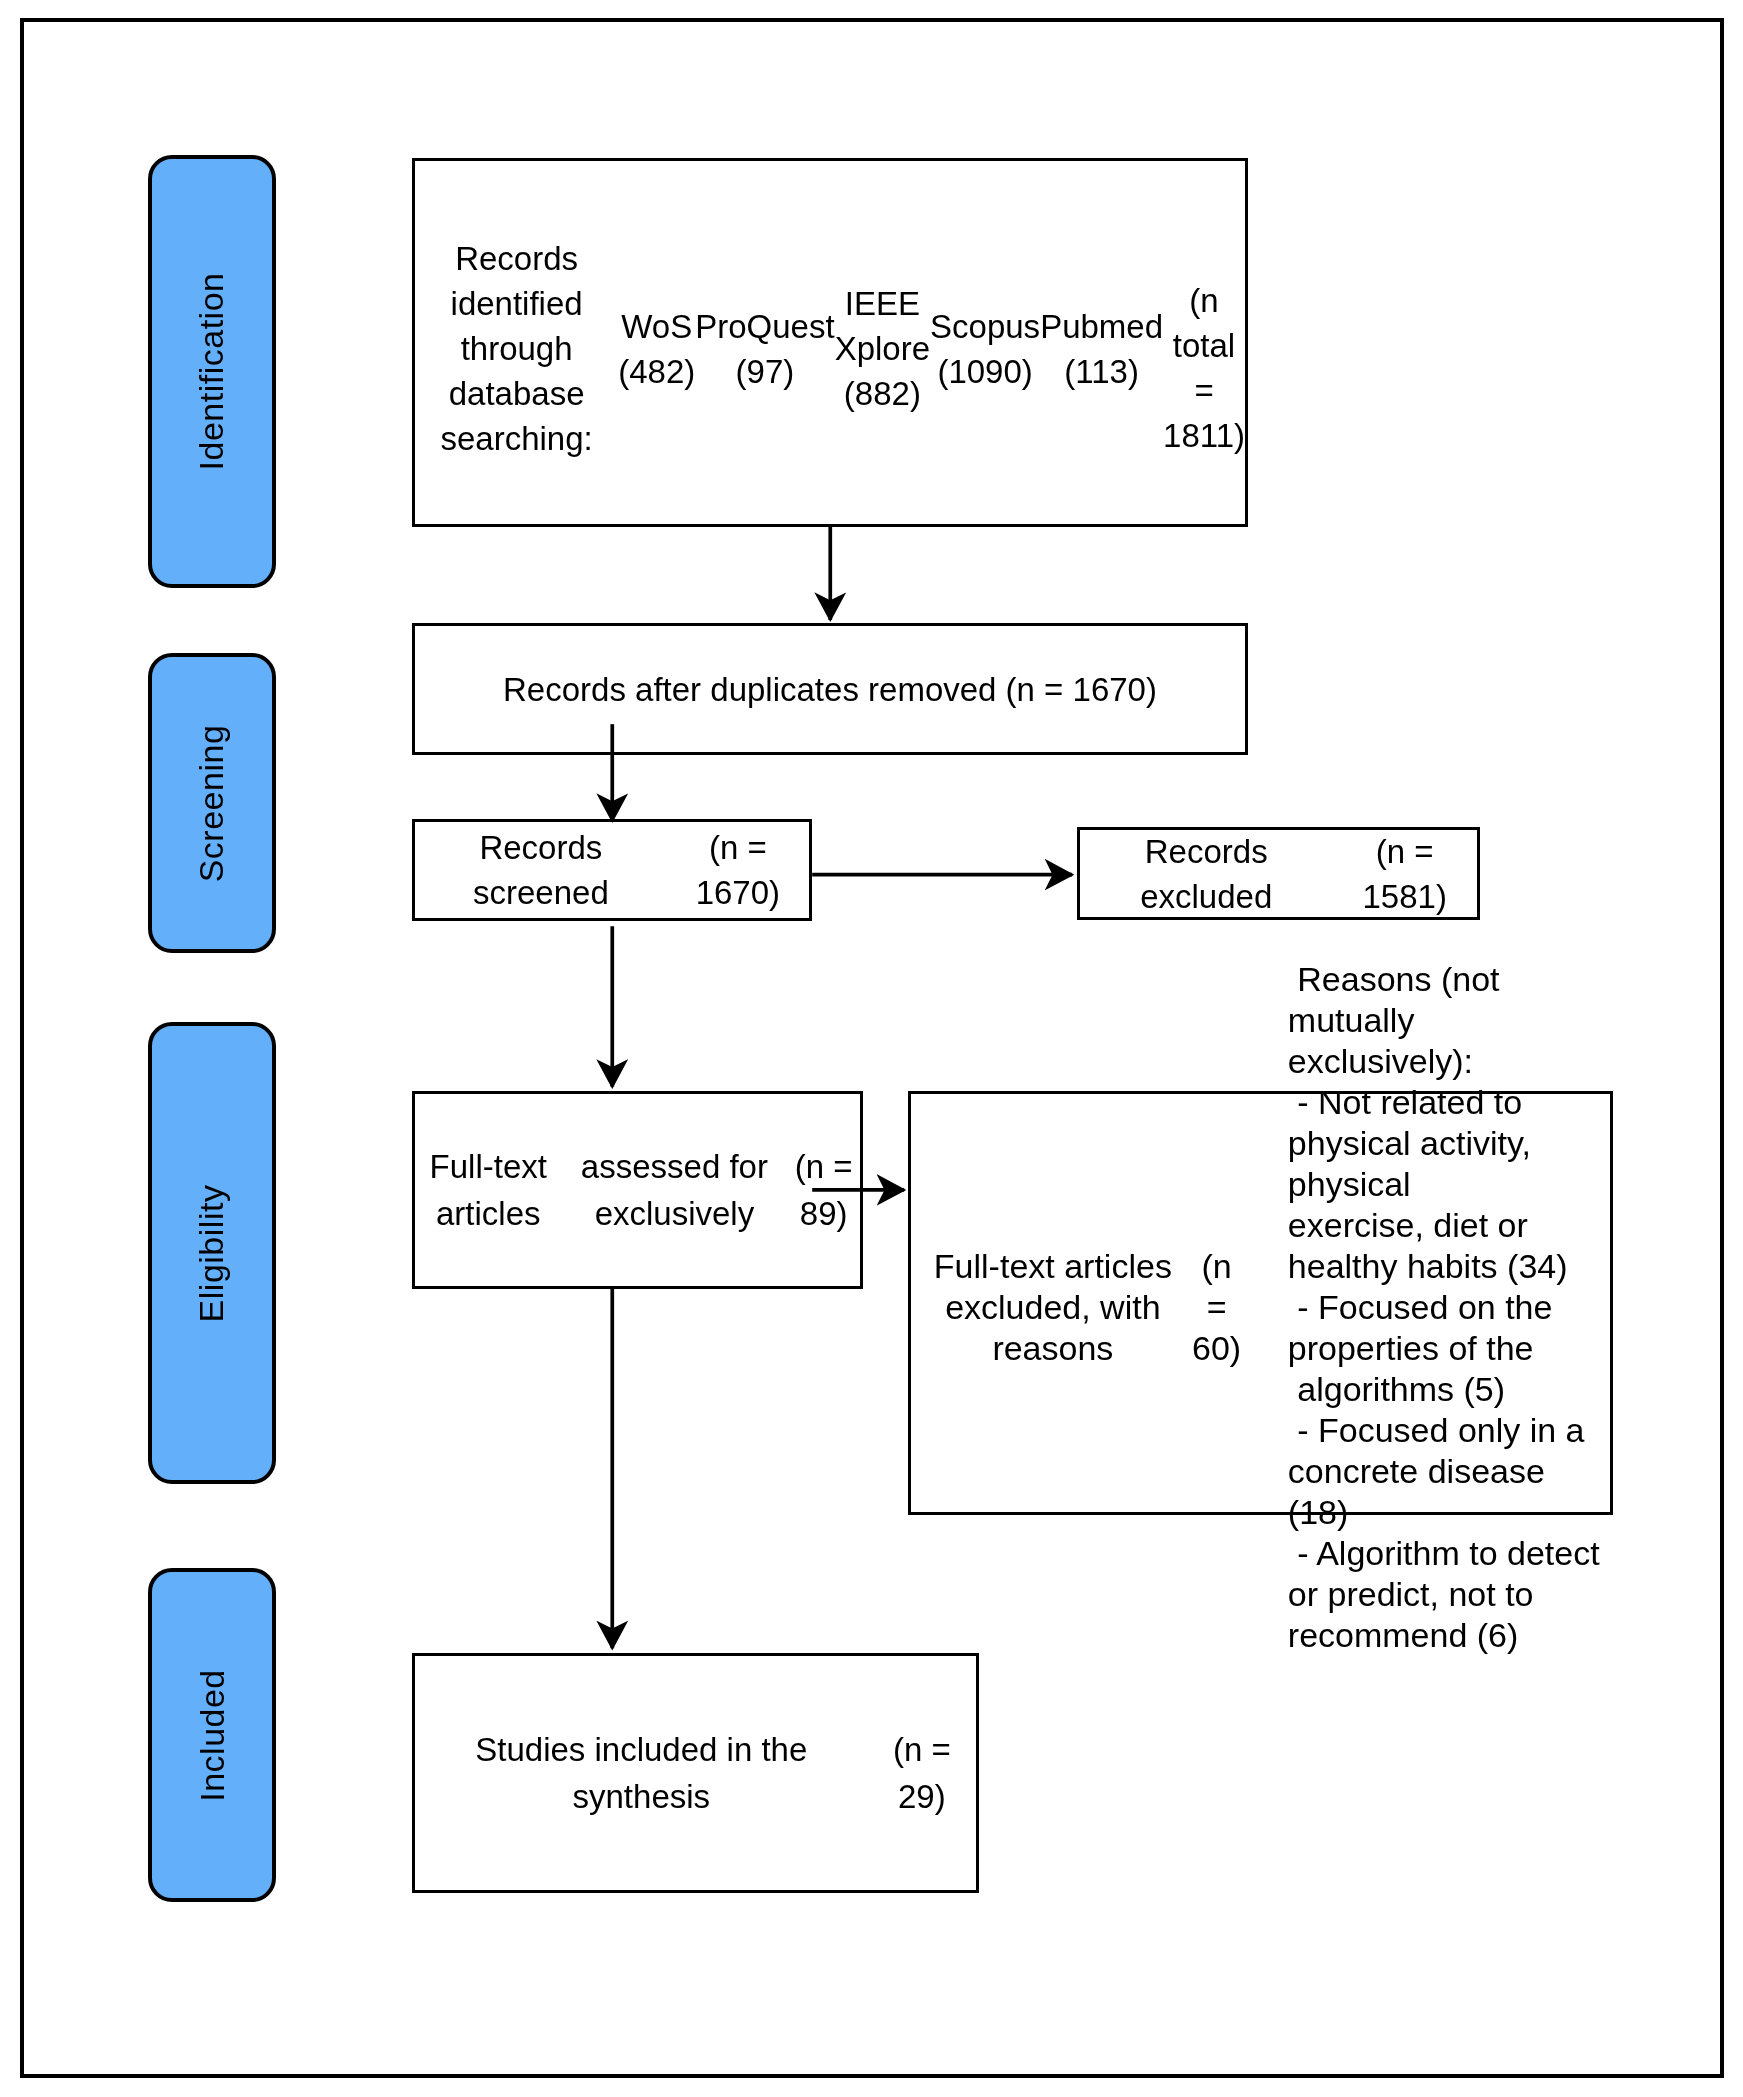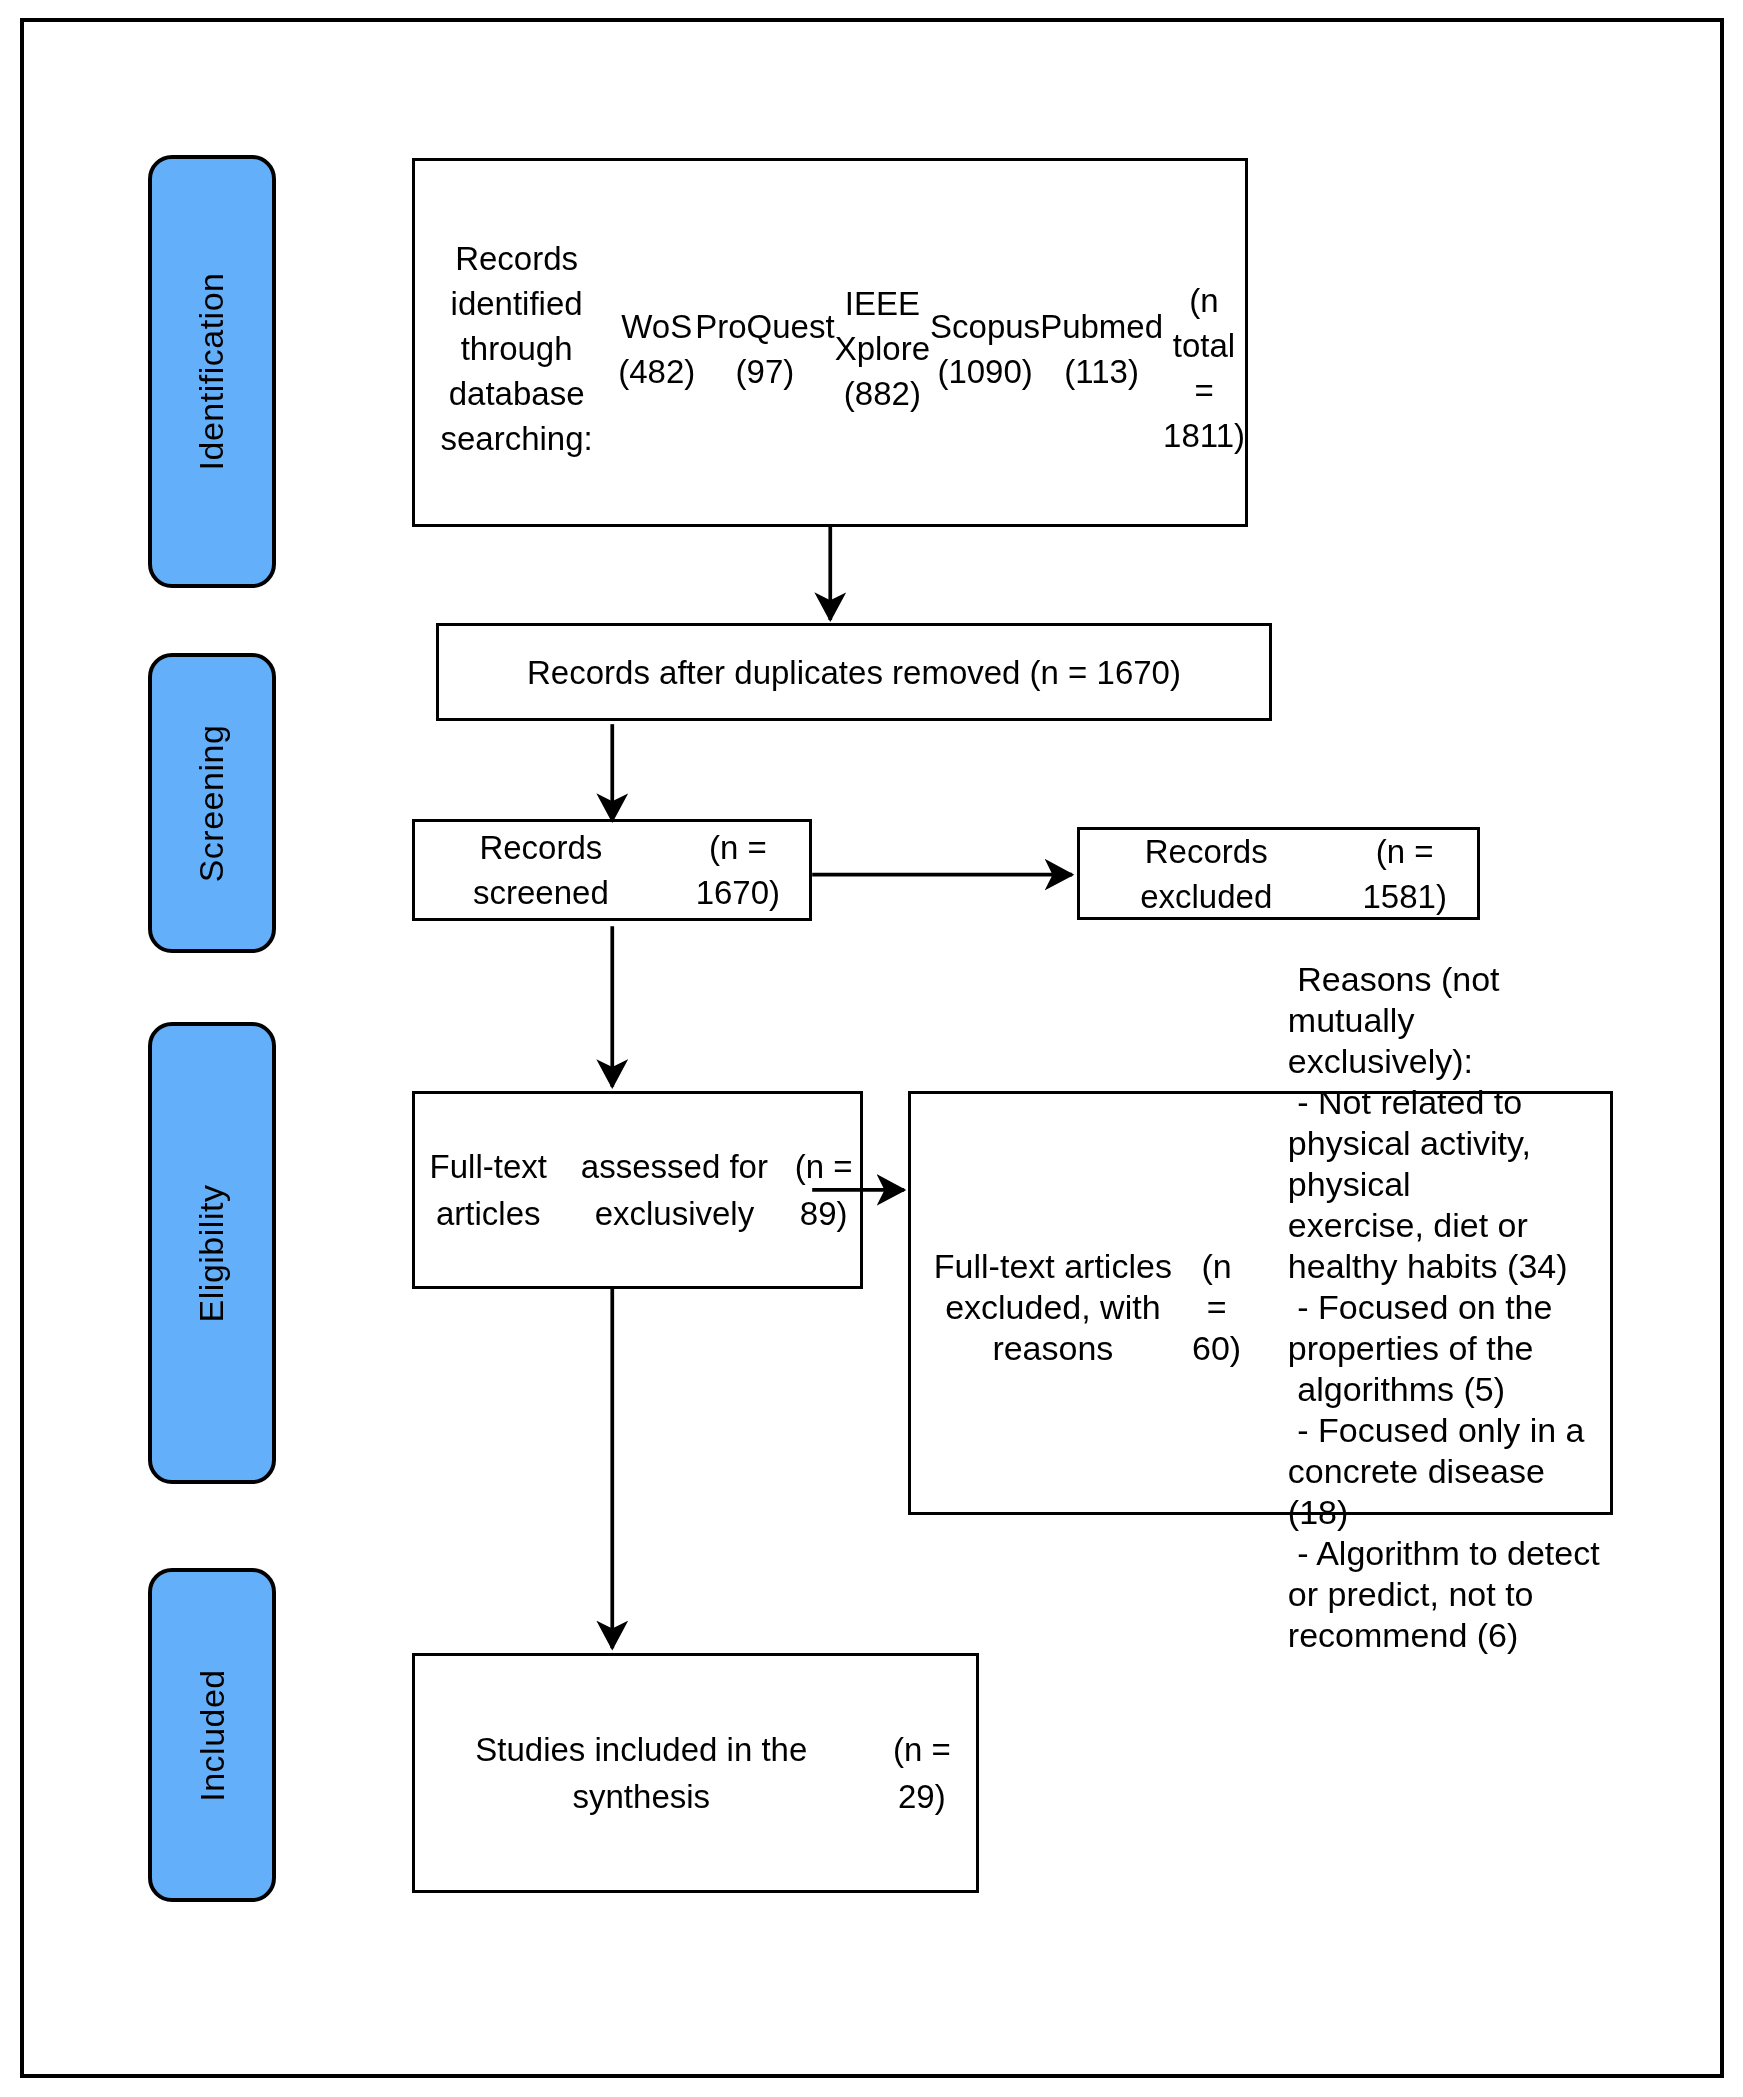--- a/index.html
+++ b/index.html
@@ -50,21 +50,21 @@
     display: flex;
     flex-direction: row;
     align-items: center;
     justify-content: center;
     text-align: center;
     font-size: 33px;
     line-height: 45px;
   }
   .fbox.topalign { justify-content: flex-start; }
   #box-records-identified { left: 412px; top: 158px;  width: 836px; height: 369px; padding-top: 12.8px; }
-  #box-duplicates-removed { left: 436px; top: 623px; width: 836px; height: 98px; justify-content: center; }
+  #box-duplicates-removed { left: 412px; top: 623px; width: 836px; height: 132px; justify-content: center; }
   #box-records-screened   { left: 412px; top: 819px; width: 400px;  height: 102px; }
   #box-records-excluded   { left: 1077px; top: 827px; width: 403px; height: 93px; justify-content: flex-end; }
   #box-fulltext-assessed  { left: 412px; top: 1091px; width: 451px;  height: 198px; line-height: 47px; }
   #box-fulltext-excluded  { left: 908px; top: 1091px; width: 705px; height: 424px;
                             font-size: 34px; line-height: 41px; padding: 14px 5.3px 5.3px 5.3px;
                             justify-content: flex-start; }
   #box-studies-included   { left: 412px; top: 1653px; width: 567px; height: 240px; line-height: 47px; align-items: center; }
   .total-line { margin-top: 38px; }
   .reasons {
     white-space: pre-wrap;

